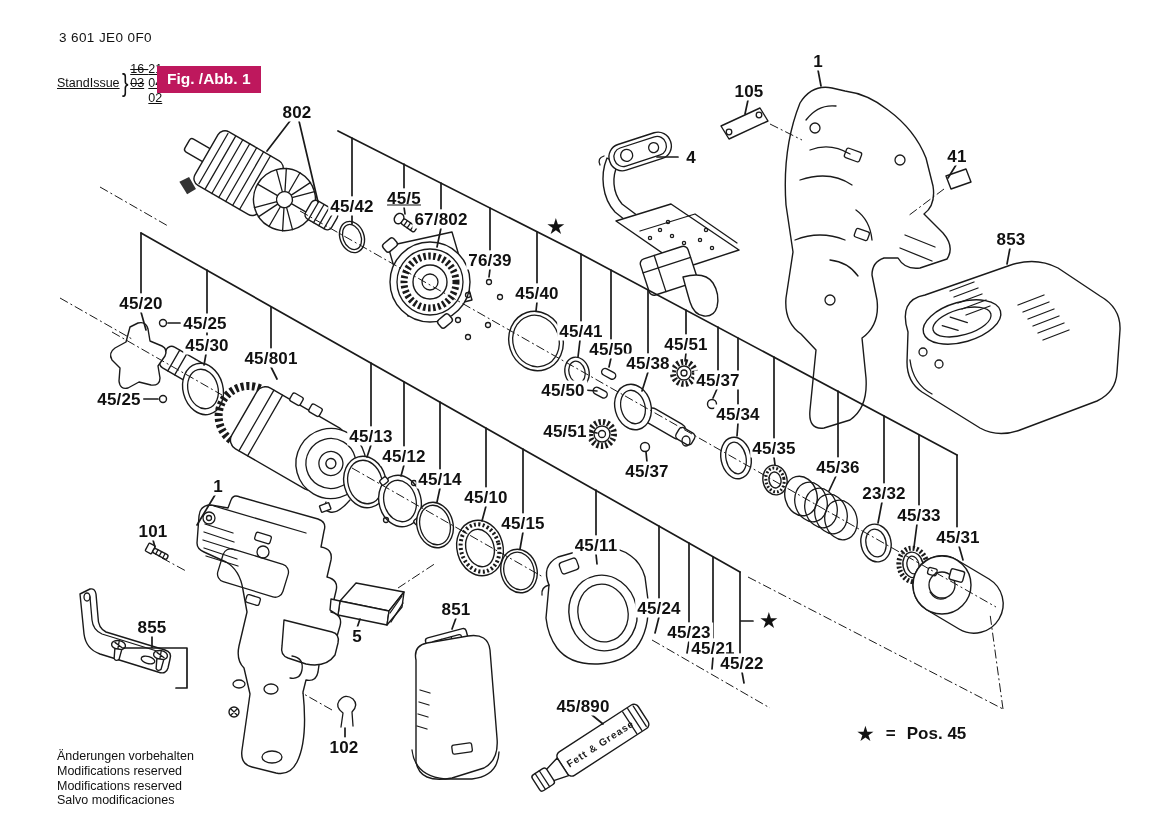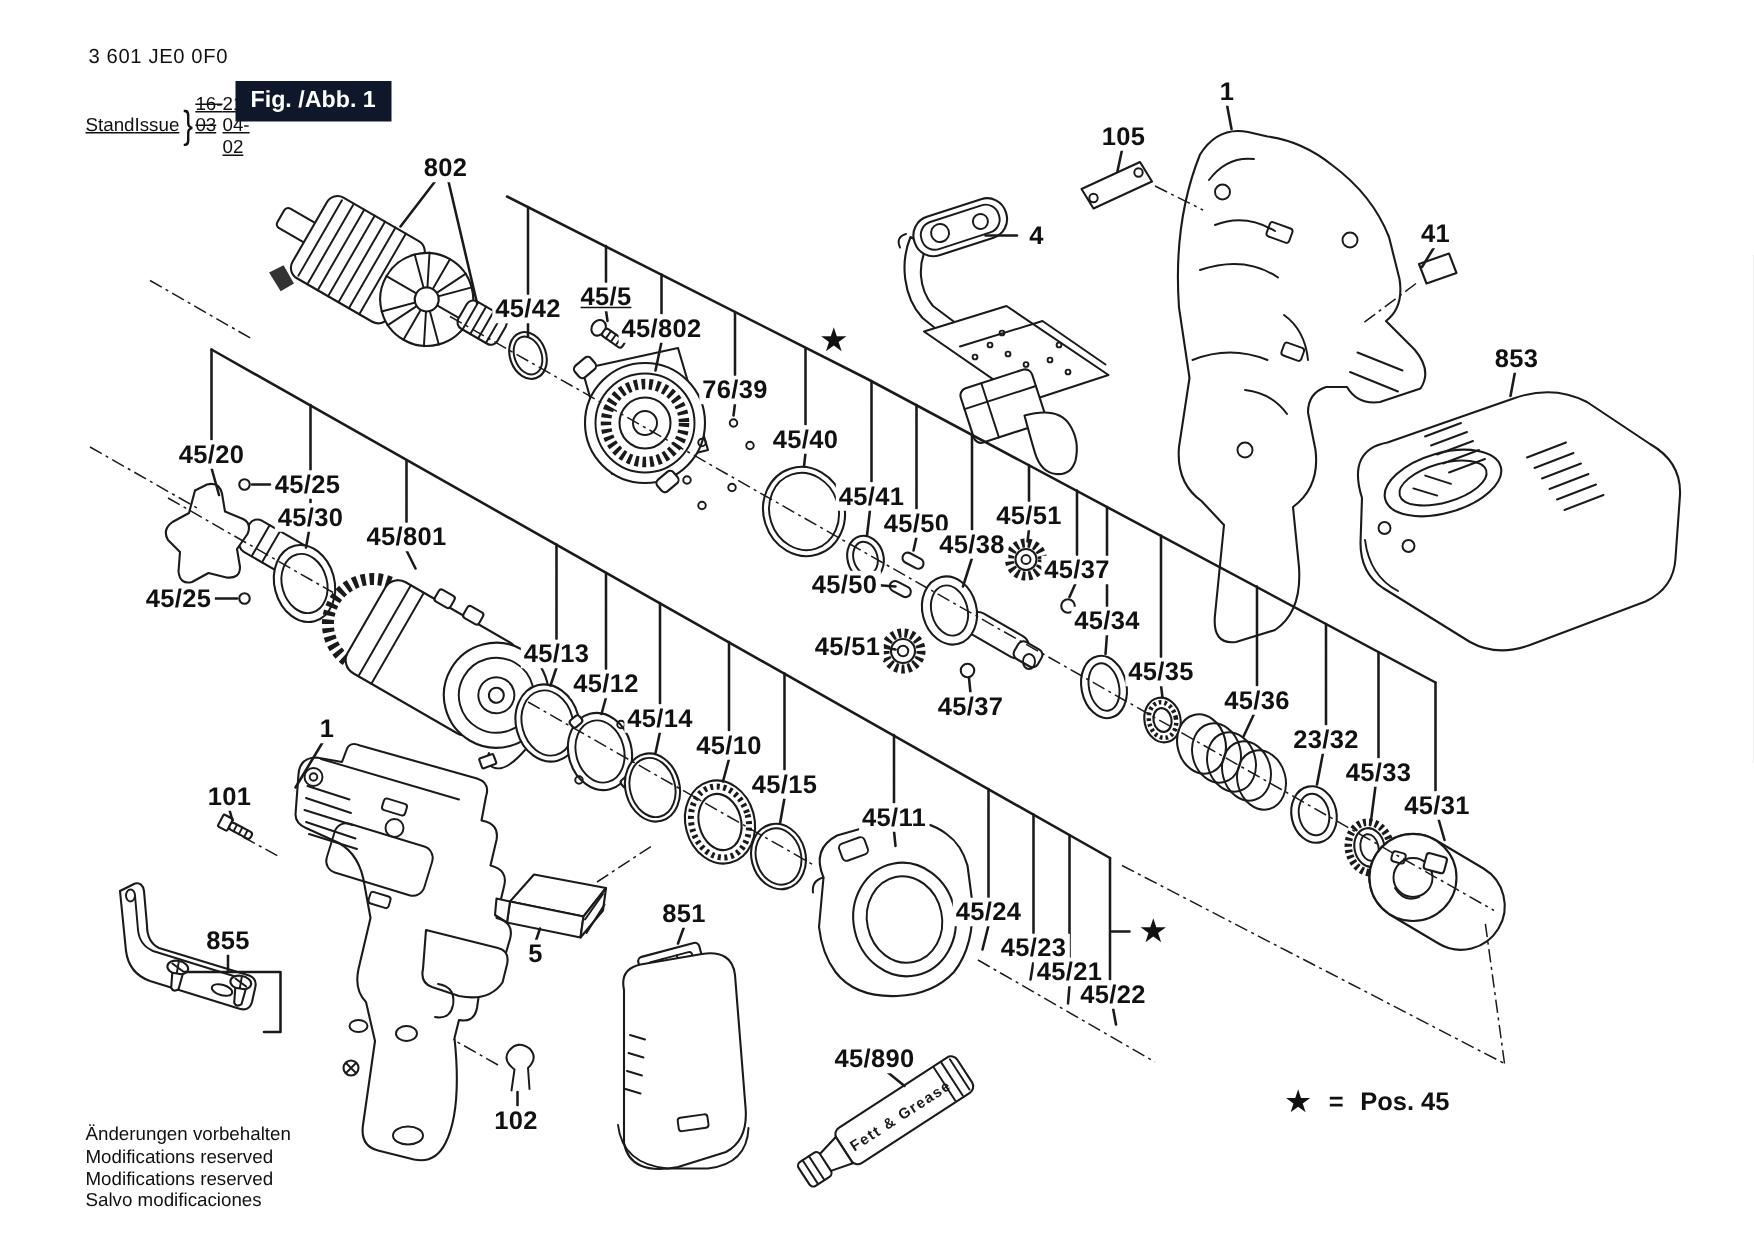--- a/index.html
+++ b/index.html
@@ -14,21 +14,21 @@
   #labels-layer{position:absolute;left:0;top:0;width:100%;height:100%;}
   .plabel{position:absolute;transform:translate(-50%,-50%);font-weight:700;font-size:17px;
           line-height:1;white-space:nowrap;background:#fff;padding:1px 2px;letter-spacing:.2px;}
   .plabel.star{background:transparent;font-weight:400;padding:0;}
   #title-block{position:absolute;left:59px;top:30px;}
   #type-number{font-size:13.5px;letter-spacing:.4px;}
   #stand-issue{position:absolute;left:-2px;top:32px;display:flex;align-items:center;font-size:12.5px;}
   .si-col{display:flex;flex-direction:row;line-height:1.15;text-decoration:underline;}
   .brace{font-size:26px;font-weight:400;transform:scaleX(.75);margin:0 1px;}
   .strike{text-decoration:line-through;}
-  #fig-box{position:absolute;left:157px;top:54px;background:#0f172a;color:#fff;font-weight:700;
+  #fig-box{position:absolute;left:157px;top:66px;background:#be185d;color:#fff;font-weight:700;
            font-size:15.5px;padding:4px 10px 5px 10px;}
   #legend{position:absolute;left:856px;top:722px;display:flex;align-items:center;gap:11px;
           font-weight:700;font-size:17px;}
   #legend .lstar{font-size:21px;font-weight:400;}
   #footer-notes{position:absolute;left:57px;top:720px;font-size:12.5px;line-height:1.18;margin-top:29px;}
 </style>
 </head>
 <body>
 
 <div id="page">
@@ -411,21 +411,21 @@
                          M357,628 L360,619 M345,737 L345,728"></path>
 
       <path class="ld" d="M152,636 V648 M123,648 H187 M187,648 V688 M187,688 H176"></path>
     </g>
   </svg>
 
   <div id="labels-layer">
       <div class="plabel" style="left: 297px; top: 112px;">802</div>
       <div class="plabel" style="left: 352px; top: 206px;">45/42</div>
       <div class="plabel" style="left: 404px; top: 198px; text-decoration: underline;">45/5</div>
-      <div class="plabel" style="left: 441px; top: 219px;">45/802</div>
+      <div class="plabel" style="left: 441px; top: 219px;">67/802</div>
       <div class="plabel" style="left: 490px; top: 260px;">76/39</div>
       <div class="plabel" style="left: 537px; top: 293px;">45/40</div>
       <div class="plabel star" style="left: 556px; top: 227px; font-size: 22px;">★</div>
       <div class="plabel" style="left: 691px; top: 157px;">4</div>
       <div class="plabel" style="left: 749px; top: 91px;">105</div>
       <div class="plabel" style="left: 818px; top: 61px;">1</div>
       <div class="plabel" style="left: 957px; top: 156px;">41</div>
       <div class="plabel" style="left: 1011px; top: 239px;">853</div>
       <div class="plabel" style="left: 141px; top: 303px;">45/20</div>
       <div class="plabel" style="left: 205px; top: 323px;">45/25</div>

